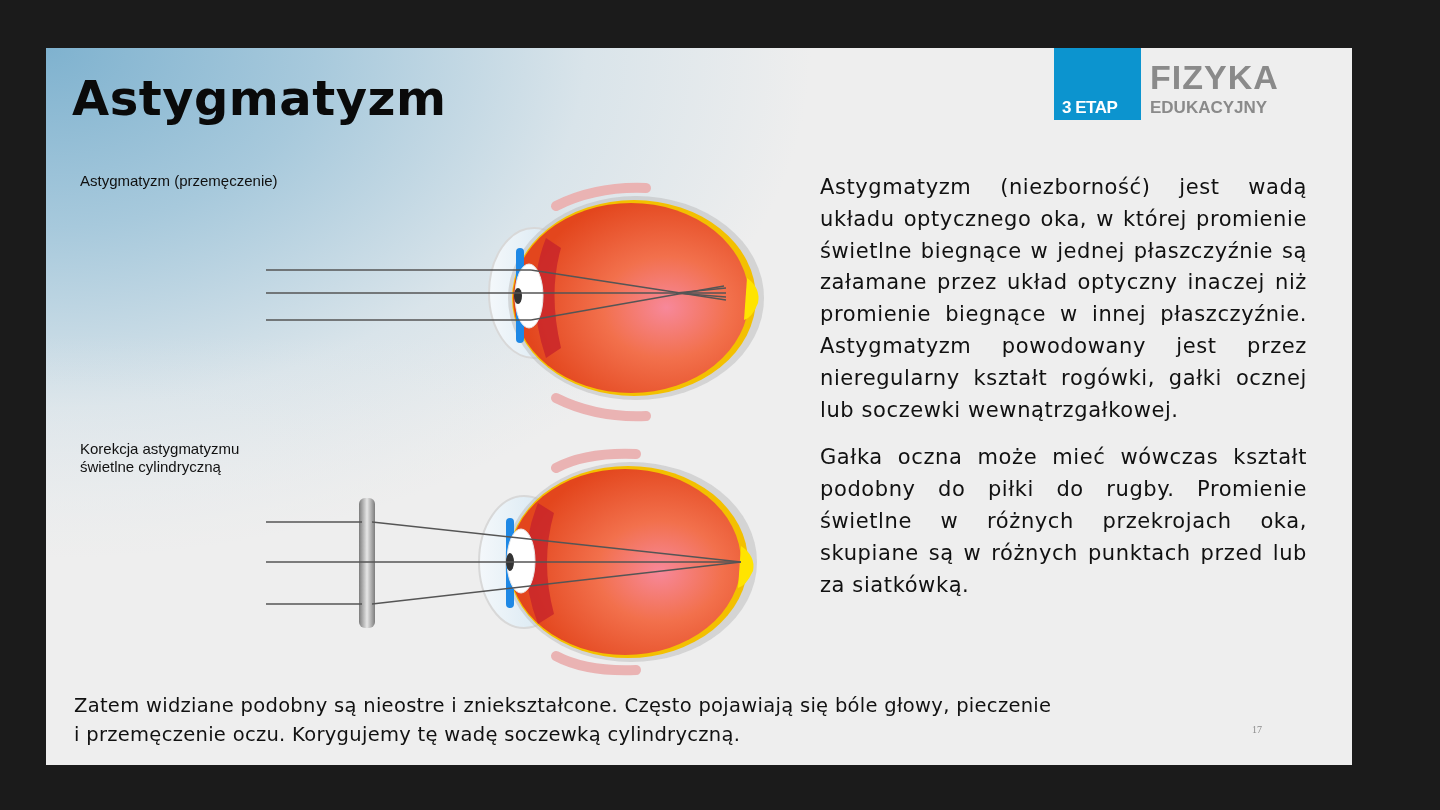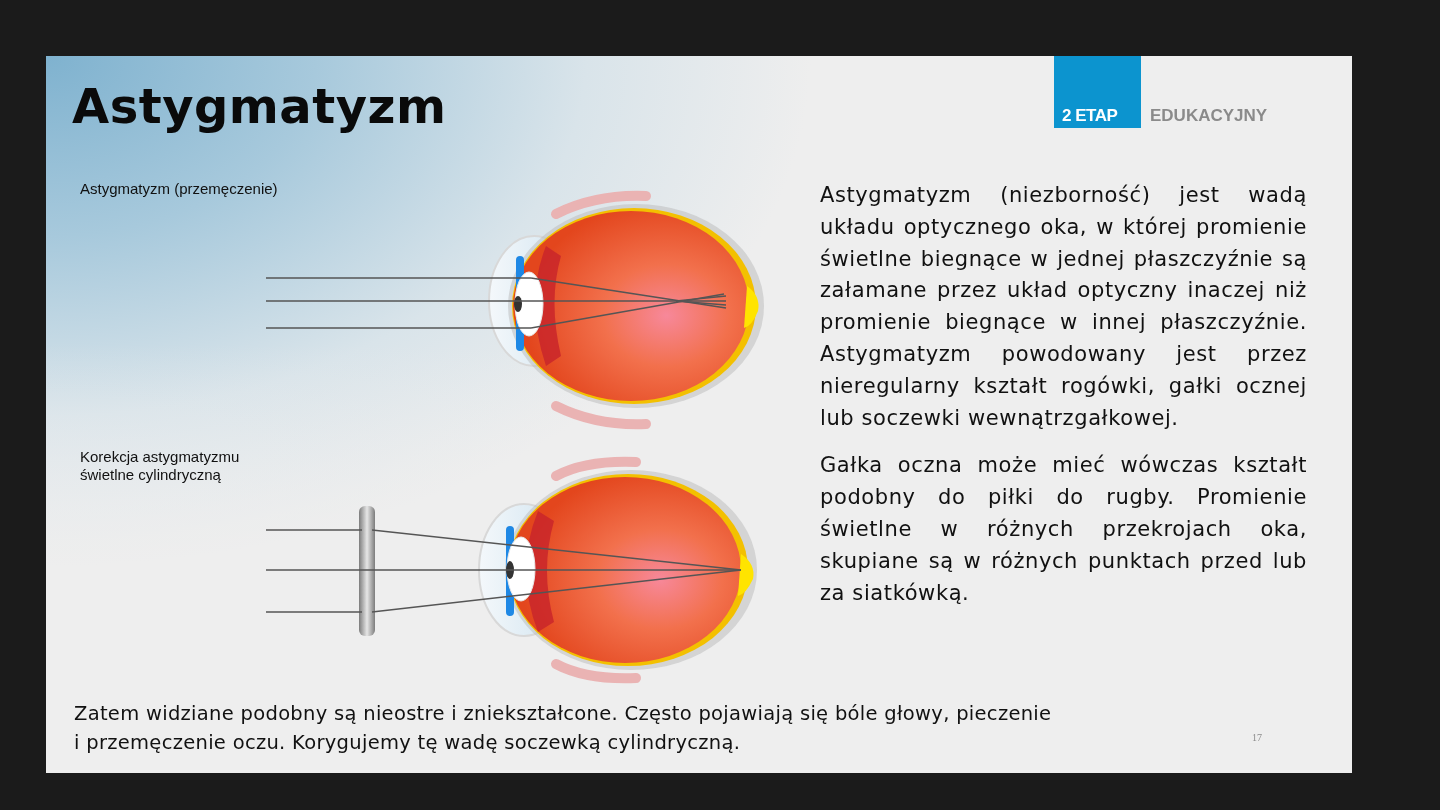--- a/index.html
+++ b/index.html
@@ -1,17 +1,17 @@
 <!DOCTYPE html>
 <html><head>
 <meta charset="utf-8">
 <style>
   html, body { margin:0; padding:0; }
   body { width:1440px; height:810px; background:#1b1b1b; position:relative; overflow:hidden; font-family:"DejaVu Sans", sans-serif; }
-  .slide { position:absolute; left:46px; top:56px; width:1306px; height:717px; overflow:hidden;
+  .slide { position:absolute; left:46px; top:48px; width:1306px; height:717px; overflow:hidden;
     background: radial-gradient(ellipse 900px 600px at 0% 0%, #7fb2cf 0%, #a7c9dc 30%, #d9e4ea 60%, #eeeeee 85%), #eeeeee; }
   .slide::after { content:""; position:absolute; inset:0; pointer-events:none;
     background: linear-gradient(180deg, rgba(238,238,238,0) 40%, rgba(238,238,238,0.6) 70%, rgba(238,238,238,0.9) 100%); }
   .title { position:absolute; left:26px; top:22px; font-size:48px; font-weight:bold; color:#0a0a0a; letter-spacing:0.5px; z-index:2; font-family:"DejaVu Sans", sans-serif; }
   .logo { position:absolute; left:1008px; top:0; height:72px; width:260px; z-index:2; }
   .logo-box { position:absolute; left:0; top:0; width:87px; height:72px; background:#0c94cf; }
   .logo-etap { position:absolute; left:8px; top:50px; color:#fff; font-weight:bold; font-size:17px; font-family:"Liberation Sans", sans-serif; letter-spacing:-0.5px; }
   .logo-fizyka { position:absolute; left:96px; top:10px; color:#8a8a8a; font-weight:bold; font-size:34px; font-family:"Liberation Sans", sans-serif; letter-spacing:1px; }
   .logo-edu { position:absolute; left:96px; top:50px; color:#8a8a8a; font-weight:bold; font-size:17px; font-family:"Liberation Sans", sans-serif; letter-spacing:0px; }
   .caption { position:absolute; font-family:"Liberation Sans", sans-serif; font-size:15px; color:#111; z-index:2; line-height:18px; }
@@ -26,21 +26,22 @@
 </style>
 </head>
 <body>
 
 <div class="slide">
 
   <div class="title">Astygmatyzm</div>
 
   <div class="logo">
     <div class="logo-box"></div>
-    <div class="logo-etap">2 ETAP</div>
+    <div class="logo-etap">3 ETAP</div>
+    <div class="logo-fizyka">FIZYKA</div>
     <div class="logo-edu">EDUKACYJNY</div>
   </div>
 
   <div class="caption cap1">
     <div>Astygmatyzm (przemęczenie)</div>
   </div>
 
   <svg class="figure" style="left:210px; top:130px;" width="520" height="250" viewBox="0 0 520 250">
     <defs>
       <radialGradient id="g1" cx="65%" cy="55%" r="60%">

